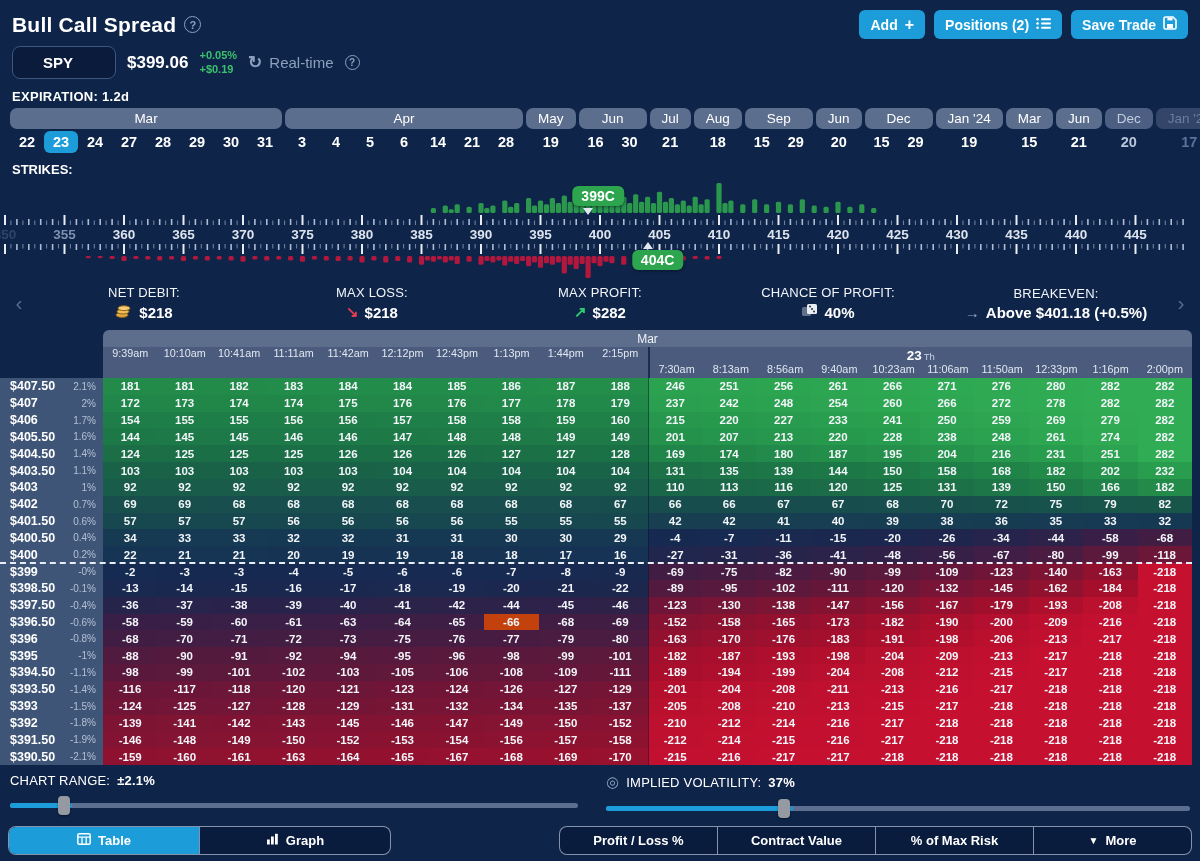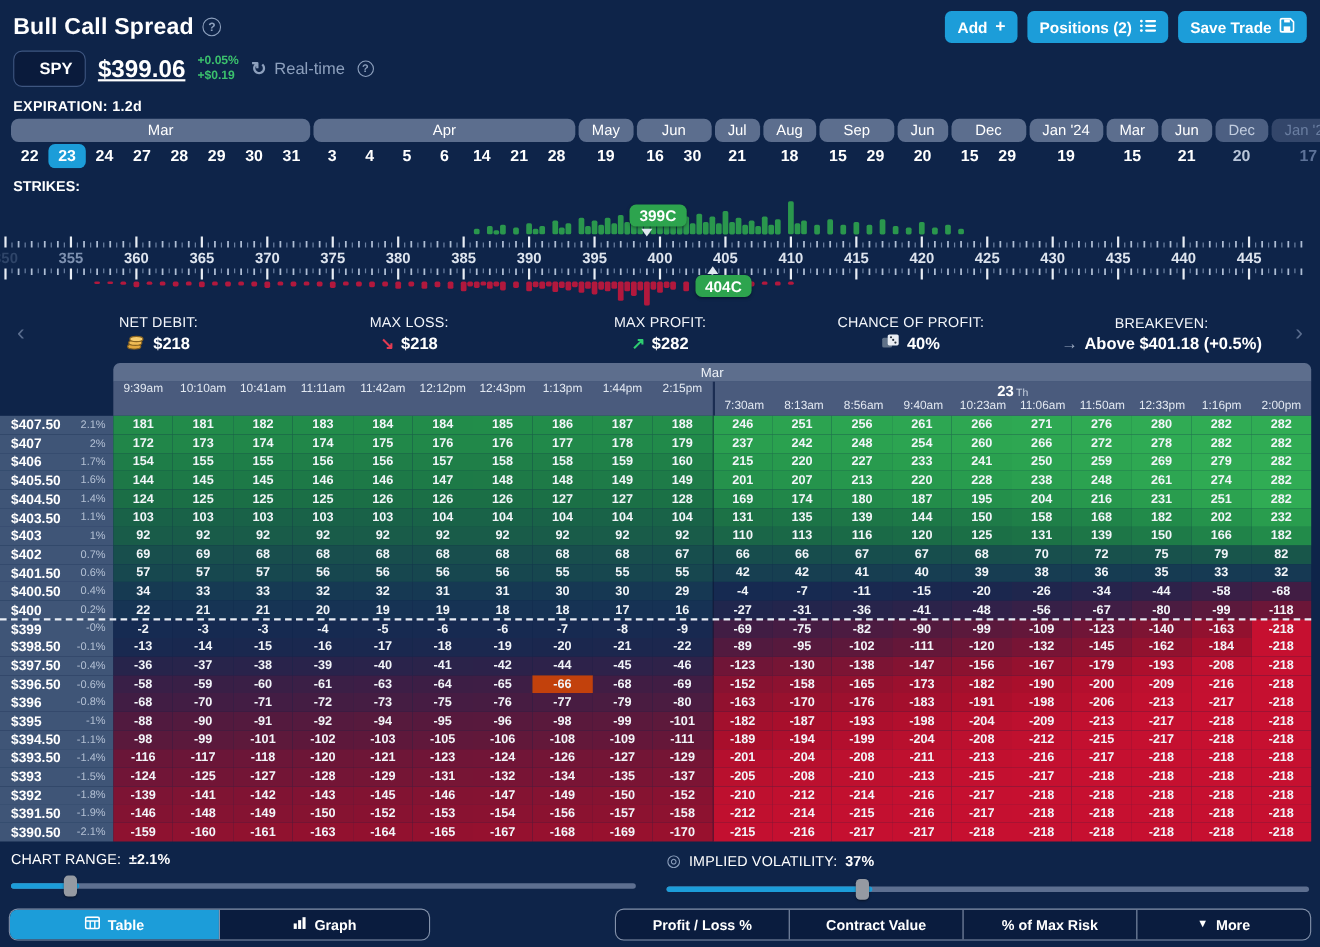--- a/index.html
+++ b/index.html
@@ -6,22 +6,22 @@
   body{width:1200px;height:861px;background:#0e2449;font-family:"Liberation Sans",sans-serif;color:#fff;overflow:hidden;position:relative;}
   .topbar{display:flex;justify-content:space-between;align-items:center;padding:10px 12px 0 12px;}
   .title-wrap{display:flex;align-items:center;gap:8px;}
   h1{font-size:21px;margin:0;font-weight:bold;letter-spacing:.2px;}
   .qmark{width:17px;height:17px;border:1.5px solid #8da0bd;border-radius:50%;color:#8da0bd;font-size:11px;font-weight:bold;display:inline-flex;align-items:center;justify-content:center;box-sizing:border-box;flex:0 0 auto;}
   .qmark.small{width:15px;height:15px;font-size:10px;}
   .top-buttons{display:flex;}
   .btn{background:#1c9dd9;color:#fff;border:none;border-radius:6px;font-weight:bold;font-size:14px;padding:6px 11px;display:inline-flex;gap:7px;align-items:center;margin-left:9px;font-family:inherit;cursor:pointer;}
   .plusglyph{font-size:16px;font-weight:bold;line-height:10px;}
   .ticker-row{display:flex;align-items:center;gap:11px;padding:7px 12px 0;}
-  .ticker-box{background:#0a1b3c;border:1px solid #3e5680;border-radius:8px;padding:7px 11px;font-size:15px;font-weight:bold;min-width:42px;text-align:right;}
-  .price{font-size:22px;font-weight:bold;text-decoration:underline;}
+  .ticker-box{background:#0a1b3c;border:1px solid #3e5680;border-radius:8px;padding:7px 30px;font-size:15px;font-weight:bold;min-width:42px;}
+  .price{font-size:17px;font-weight:bold;}
   .change{font-size:11px;color:#3bc16d;font-weight:bold;line-height:1.2;}
   .refresh{color:#8da0bd;font-size:17px;font-weight:bold;}
   .rt{color:#8da0bd;font-size:15px;margin-left:-4px;}
   .exp-row{padding:10px 12px 2px;font-size:13px;font-weight:bold;letter-spacing:.3px;}
   .months{display:flex;gap:3px;padding:2px 0 0 10px;overflow:hidden;width:1190px;}
   .mgroup{display:flex;flex-direction:column;align-items:stretch;flex:0 0 auto;}
   .mpill{background:#5c6e8e;border-radius:7px;height:21px;display:flex;align-items:center;justify-content:center;font-size:13.5px;color:#fff;padding:0 12px;white-space:nowrap;cursor:pointer;}
   .mdates{display:flex;justify-content:space-evenly;margin-top:2px;}
   .mdate{width:34px;height:22px;display:flex;align-items:center;justify-content:center;font-size:14.5px;font-weight:bold;border-radius:6px;cursor:pointer;}
   .mdate.sel{background:#1c9dd9;}

